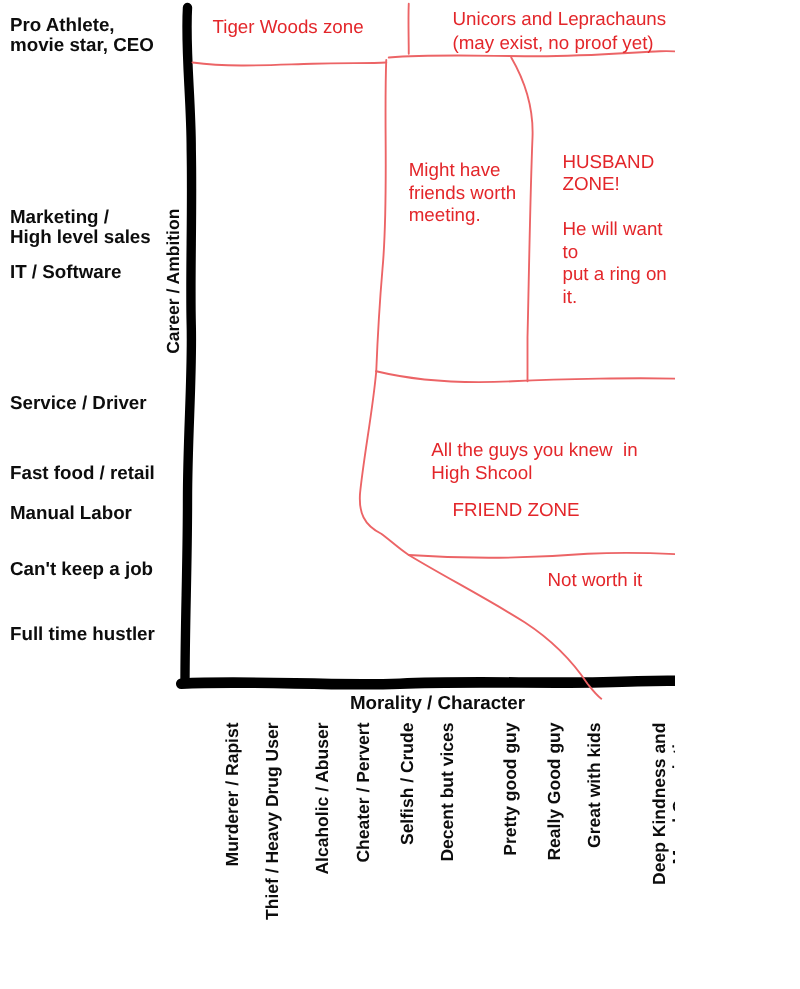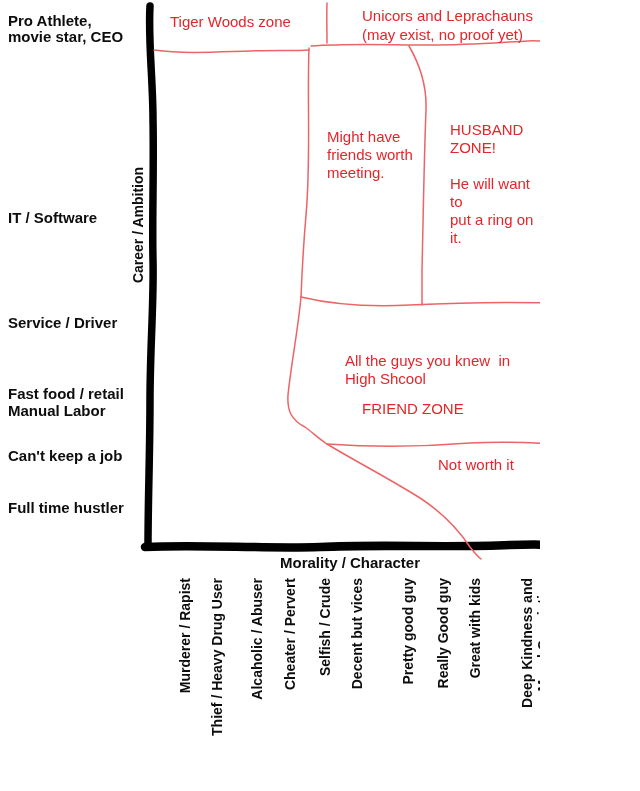--- a/index.html
+++ b/index.html
@@ -49,23 +49,25 @@
     <path class="redline" d="M570,47 C574,60 566,85 566,115 C565,160 567,205 568,240 C569,265 573,278 574,289"></path>
     <path class="redline" d="M301,297 C330,304 370,307 410,305 C450,303 510,302 545,303 C560,303 575,302 583,303"></path>
     <path class="redline" d="M301,297 C298,330 291,365 288,395 C287,410 291,420 305,427 C312,432 318,438 327,444 C355,461 390,479 420,498 C443,513 460,532 470,547 C474,552 477,556 481,559"></path>
     <path class="redline" d="M327,444 C370,447 420,447 470,443 C510,441 545,443 578,446"></path>
     <path class="redline" d="M583,303 C581,340 582,375 582,400 C582,420 578,436 579,447 C585,452 584,472 582,492 C580,512 578,527 580,543"></path>
     <path class="grayline" d="M609,545 L621,545"></path>
   </svg>
 
   <div class="ylab" style="top:13px">Pro Athlete,
 movie star, CEO</div>
+  <div class="ylab" style="top:166px">Marketing /
+High level sales</div>
   <div class="ylab" style="top:210px">IT / Software</div>
   <div class="ylab" style="top:315px">Service / Driver</div>
-  <div class="ylab" style="top:386px">Fast food / retail</div>
+  <div class="ylab" style="top:371px">Fast food / retail</div>
   <div class="ylab" style="top:403px">Manual Labor</div>
   <div class="ylab" style="top:448px">Can't keep a job</div>
   <div class="ylab" style="top:500px">Full time hustler</div>
 
   <div class="axis-title vertical" style="left:-170px; top:75px">Career / Ambition</div>
   <div class="axis-title" style="left:280px; top:554px">Morality / Character</div>
 
   <div class="xlab" style="left:-43px">Murderer / Rapist</div>
   <div class="xlab" style="left:-11px">Thief / Heavy Drug User</div>
   <div class="xlab" style="left:29px">Alcaholic / Abuser</div>

